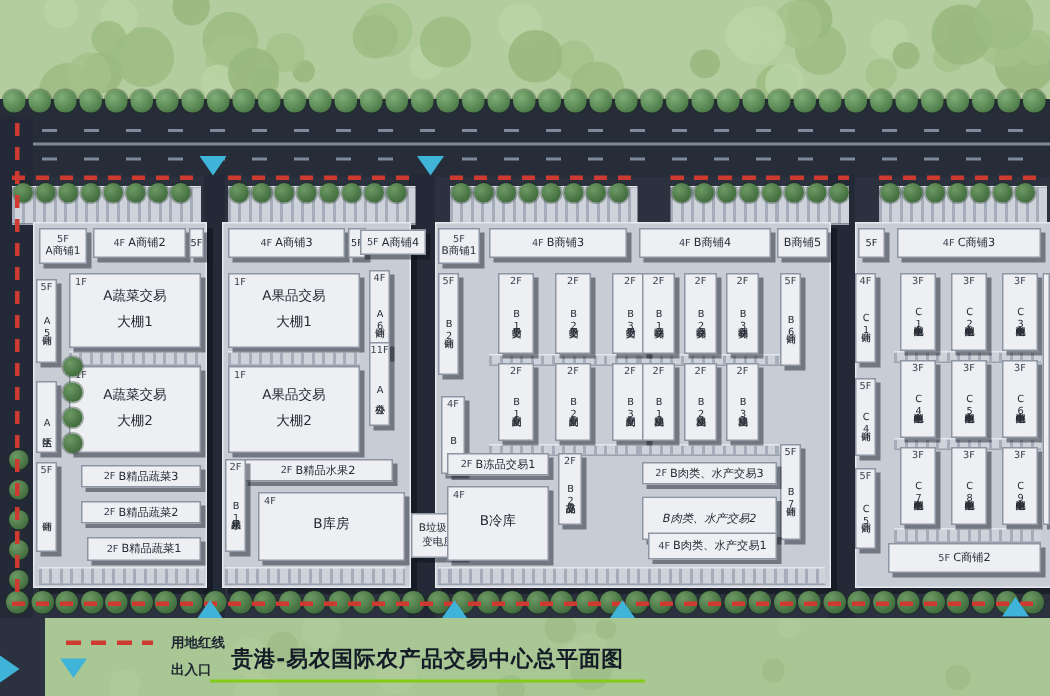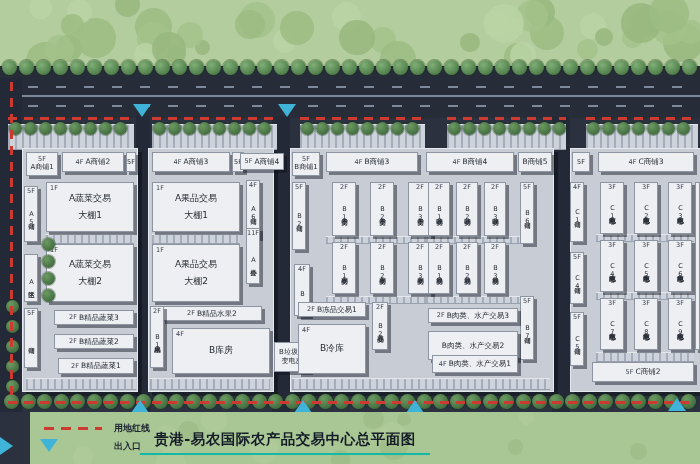--- a/index.html
+++ b/index.html
@@ -57,21 +57,21 @@
     border-right:9px solid transparent;border-bottom:13px solid #3fb4d8;}
   .tri-r{position:absolute;width:0;height:0;border-top:9px solid transparent;
     border-bottom:9px solid transparent;border-left:13px solid #3fb4d8;}
   
   #band{left:0;top:412px;width:700px;height:52px;background:#a9c794;overflow:hidden;}
   #band-dark{left:0;top:412px;width:30px;height:52px;background:#2b313e;}
   #legend-dash{left:44px;top:427px;width:58px;height:3px;
     background:repeating-linear-gradient(90deg,#cf3a30 0 10px,transparent 10px 17px);}
   .lg-txt{position:absolute;font-size:9px;font-weight:bold;color:#1d2530;}
   #title{left:140px;top:430px;width:290px;text-align:center;font-size:14.5px;
-    font-weight:bold;color:#141c28;letter-spacing:.5px;border-bottom:2px solid #14b8a6;
+    font-weight:bold;color:#141c28;letter-spacing:.5px;border-bottom:2px solid #84cc16;
     padding-bottom:4px;}
 </style>
 </head>
 <body>
 
 <div id="screen">
 
   <div id="field" class="abs">
       <div class="blob" style="left: 622.31px; top: 27.5245px; width: 20.2083px; height: 20.2083px; background: rgb(163, 194, 139); opacity: 0.85;"></div>
       <div class="blob" style="left: 26.0454px; top: 41.6354px; width: 38.1015px; height: 38.1015px; background: rgb(155, 188, 131); opacity: 0.85;"></div>
@@ -406,21 +406,21 @@
         <span class="lb">B冻品交易2</span>
       </div>
       <div class="bld b" style="left: 298px; top: 324px; width: 68px; height: 50px;">
         <span class="fl">4F</span>
         <span class="lb">B冷库</span>
       </div>
       <div class="bld h" style="left: 428px; top: 308px; width: 90px; height: 15px;">
         <span class="fl">2F</span>
         <span class="lb">B肉类、水产交易3</span>
       </div>
-      <div class="bld h" style="left: 428px; top: 331px; width: 90px; height: 29px;">
+      <div class="bld h" style="left: 428px; top: 331px; width: 90px; height: 29px; font-style: italic;">
         <span class="lb">B肉类、水产交易2</span>
       </div>
       <div class="bld h" style="left: 432px; top: 355px; width: 86px; height: 18px;">
         <span class="fl">4F</span>
         <span class="lb">B肉类、水产交易1</span>
       </div>
       <div class="bld tag" style="left: 572px; top: 152px; width: 18px; height: 20px;">
         <span class="lb">5F</span>
       </div>
       <div class="bld h" style="left: 598px; top: 152px; width: 96px; height: 20px;">

